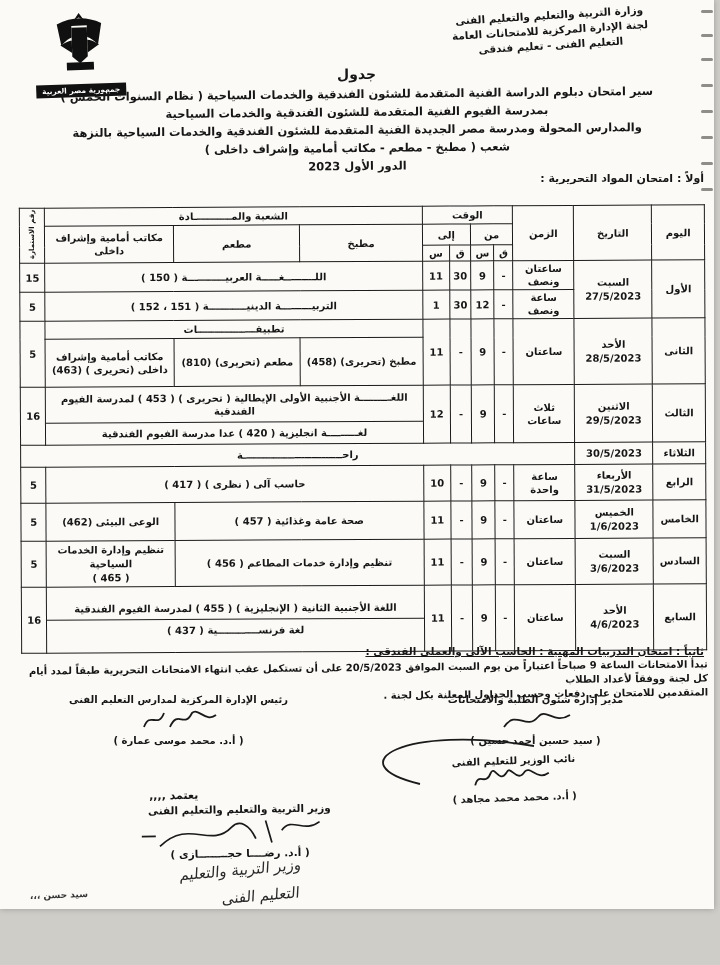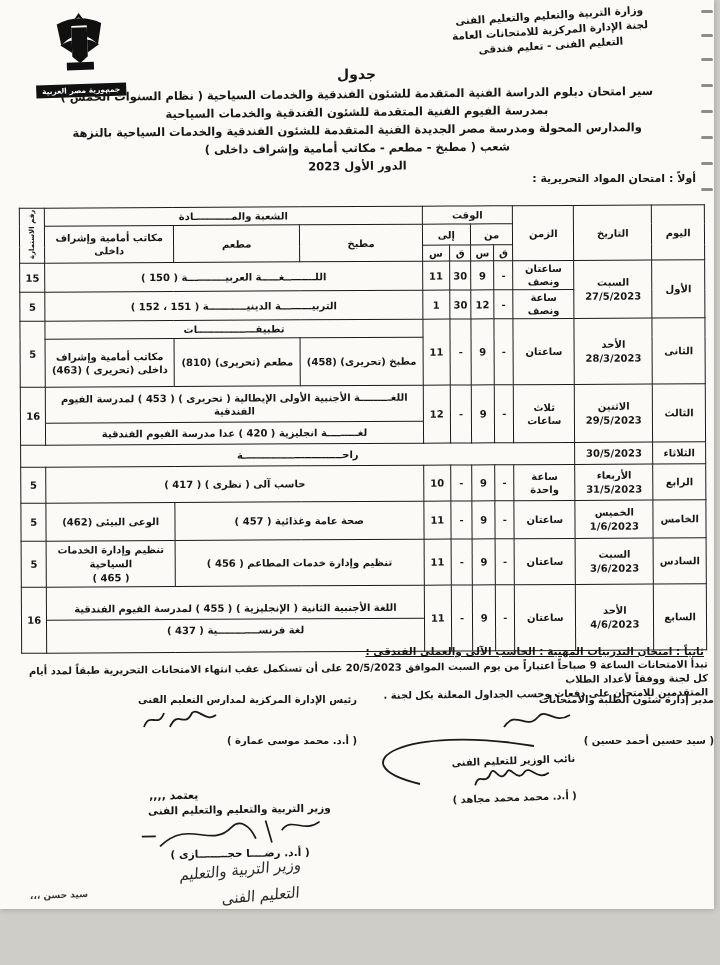--- a/index.html
+++ b/index.html
@@ -23,21 +23,21 @@
     padding:2px 6px; margin-top:2px; letter-spacing:.5px;
   }
   .letterhead {
     position:absolute; right:14px; top:8px; width:300px; text-align:center;
     transform:rotate(-3.5deg); font-weight:bold;
   }
   .letterhead div { font-size:10.5px; line-height:15px; }
   .title-block { position:absolute; top:66px; left:0; width:714px; text-align:center; font-weight:bold; transform:rotate(-0.6deg); }
   .doc-title { font-size:14px; margin-bottom:3px; }
   .title-block .sub { font-size:11.5px; line-height:18px; }
-  .first-heading { position:absolute; right:18px; top:172px; font-size:11px; font-weight:bold; }
+  .first-heading { position:absolute; right:10px; top:172px; font-size:11px; font-weight:bold; }
   .table-intro { position:absolute; left:52px; top:189px; font-size:11px; font-weight:bold; }
   
   table.sched {
     position:absolute; top:206px; right:8px;
     border-collapse:collapse; table-layout:fixed; width:686px;
     transform:rotate(-0.3deg);
   }
   table.sched td {
     border:1.6px solid #1b1b1b; text-align:center; vertical-align:middle;
     font-weight:bold; font-size:10px; padding:1px 2px; line-height:13px;
@@ -53,21 +53,21 @@
   .two-line > div + div { border-top:1.6px solid #1b1b1b; }
   .daycell div { line-height:14px; }
   td.rest-cell { letter-spacing:1px; font-size:11px; }
   
   .second-heading {
     position:absolute; right:10px; top:645px; font-size:10.5px; font-weight:bold;
     text-decoration:underline;
   }
   .note { position:absolute; top:661px; right:6px; left:16px; font-size:10px; font-weight:bold; line-height:14px; text-align:right; transform:rotate(-0.6deg); }
   .sig-row { position:absolute; top:694px; right:0; left:0; display:flex; flex-direction:row; }
-  .sig-block { flex:1; font-weight:bold; }
+  .sig-block { flex:1; text-align:center; font-weight:bold; }
   .sig-block .t { font-size:10px; }
   .sig-block .n { font-size:10px; margin-top:0; }
   .sig-svg { display:block; margin:0 auto; }
   .deputy-block { position:absolute; top:755px; right:90px; width:220px; text-align:center; font-weight:bold; transform:rotate(-2deg); }
   .deputy-block .t { font-size:10px; }
   .deputy-block .n { font-size:10px; }
   .deputy-swoosh { position:absolute; top:738px; right:170px; }
   .approve-block { position:absolute; top:788px; left:80px; width:320px; text-align:center; font-weight:bold; transform:rotate(-1deg); }
   .approve-block .lbl { font-size:11px; text-align:left; padding-left:70px; }
   .approve-block .t { font-size:10.5px; margin-top:2px; }
@@ -174,21 +174,21 @@
       <td class="num">30</td>
       <td class="num">1</td>
       <td colspan="3">التربيـــــــــة الدينيـــــــــــة ( 151 ، 152 )</td>
       <td class="num">5</td>
     </tr>
 
     <tr style="height:18px">
       <td rowspan="2">الثانى</td>
       <td rowspan="2" class="daycell">
         <div>الأحد</div>
-        <div>28/3/2023</div>
+        <div>28/5/2023</div>
       </td>
       <td rowspan="2">ساعتان</td>
       <td rowspan="2" class="num">-</td>
       <td rowspan="2" class="num">9</td>
       <td rowspan="2" class="num">-</td>
       <td rowspan="2" class="num">11</td>
       <td colspan="3">تطبيقـــــــــــــــــات</td>
       <td rowspan="2" class="num">5</td>
     </tr>
     <tr style="height:48px">

